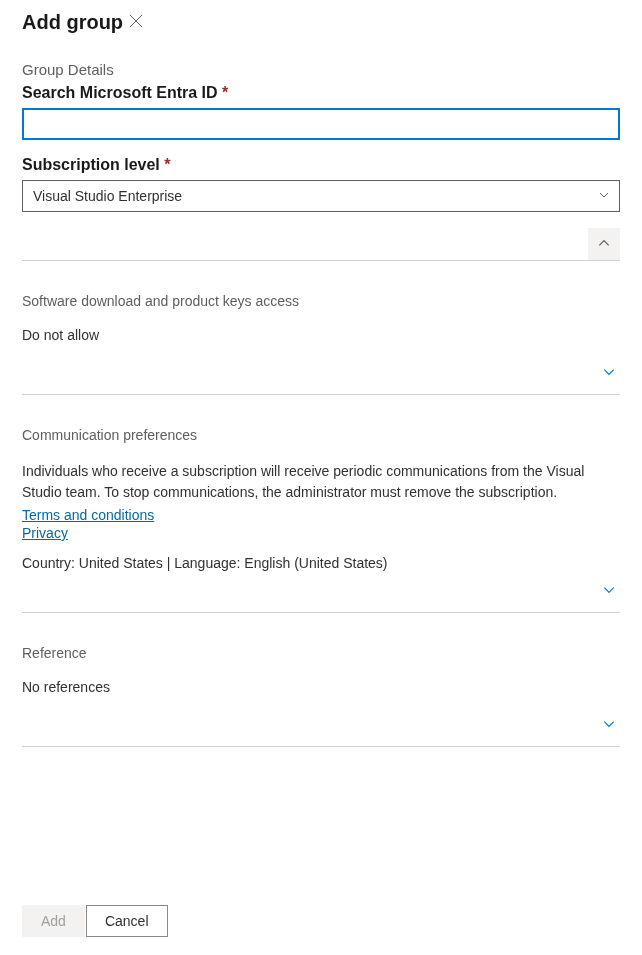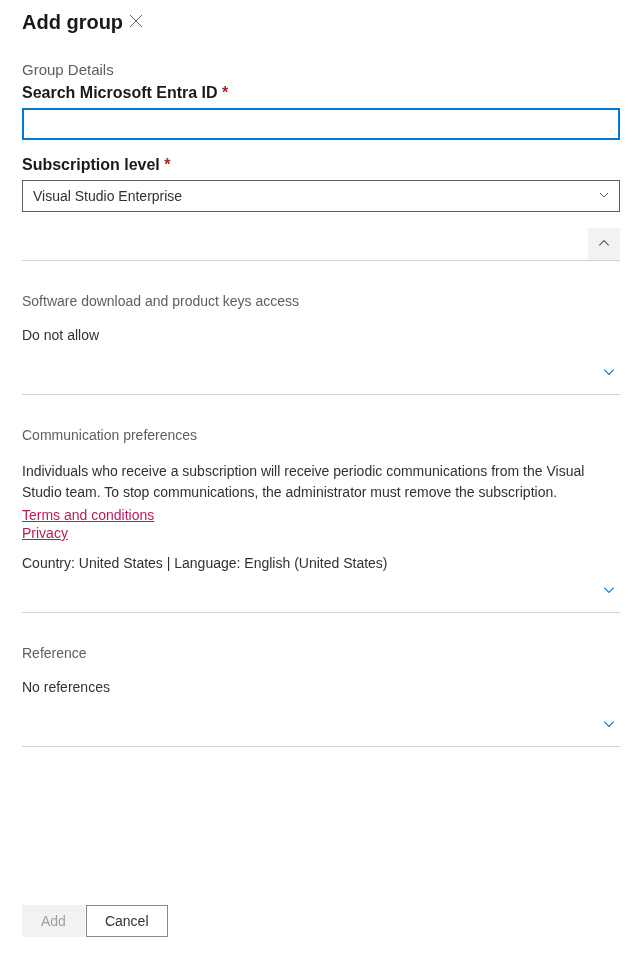--- a/index.html
+++ b/index.html
@@ -125,21 +125,21 @@
       color: #323130;
       margin-bottom: 10px;
     }
     .section-text {
       font-size: 14px;
       color: #323130;
       line-height: 1.5;
       margin-bottom: 4px;
     }
     .link {
-      color: #be185d;
+      color: #0369a1;
       text-decoration: underline;
       cursor: pointer;
       display: inline-block;
       font-size: 14px;
     }
     .link-block {
       margin-bottom: 2px;
     }
     .section-footer {
       display: flex;

